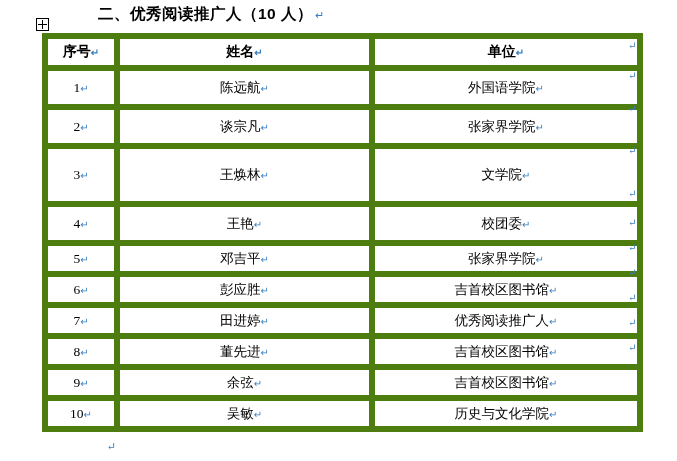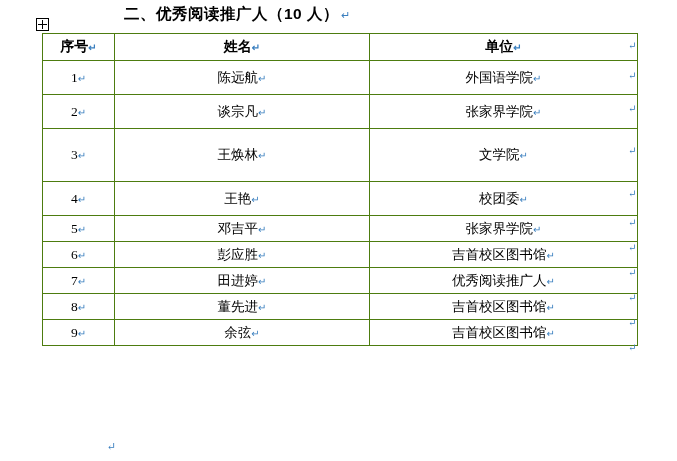--- a/index.html
+++ b/index.html
@@ -12,21 +12,21 @@
     height: 461px;
     position: relative;
     font-family: "Liberation Serif", "DejaVu Serif", serif;
     color: #000000;
     overflow: hidden;
   }
 
   
   .doc-heading {
     position: absolute;
-    left: 124px;
+    left: 98px;
     top: 4px;
     font-family: "Liberation Sans", "DejaVu Sans", sans-serif;
     font-weight: bold;
     font-size: 15.5px;
     letter-spacing: 0.5px;
     white-space: nowrap;
   }
   .pilcrow {
     font-family: "Liberation Serif", serif;
     font-weight: normal;
@@ -67,21 +67,21 @@
     top: 33px;
     width: 595px;
   }
   table.doc-table {
     border-collapse: collapse;
     width: 595px;
     table-layout: fixed;
   }
   table.doc-table th,
   table.doc-table td {
-    border: 1px solid #4d7c0f;
+    border: 6px solid #4d7c0f;
     text-align: center;
     vertical-align: middle;
     font-size: 13.5px;
     padding: 0;
     white-space: nowrap;
   }
   table.doc-table th {
     font-family: "Liberation Sans", "DejaVu Sans", sans-serif;
     font-weight: bold;
     font-size: 14px;
@@ -188,20 +188,25 @@
       <tr class="short">
         <td><span>8</span><span class="cellmark">↵</span></td>
         <td><span>董先进</span><span class="cellmark">↵</span></td>
         <td><span>吉首校区图书馆</span><span class="cellmark">↵</span></td>
       </tr>
       <tr class="short">
         <td><span>9</span><span class="cellmark">↵</span></td>
         <td><span>余弦</span><span class="cellmark">↵</span></td>
         <td><span>吉首校区图书馆</span><span class="cellmark">↵</span></td>
       </tr>
+      <tr class="short">
+        <td><span>10</span><span class="cellmark">↵</span></td>
+        <td><span>吴敏</span><span class="cellmark">↵</span></td>
+        <td><span>历史与文化学院</span><span class="cellmark">↵</span></td>
+      </tr>
     </tbody>
   </table>
 </div>
 
 <div class="edge-marks">
   <div style="height:26px;position:relative">
     <span class="edge-mark" style="position:absolute;top:8px">↵</span>
   </div>
   <div style="height:33px;position:relative">
     <span class="edge-mark" style="position:absolute;top:12px">↵</span>

